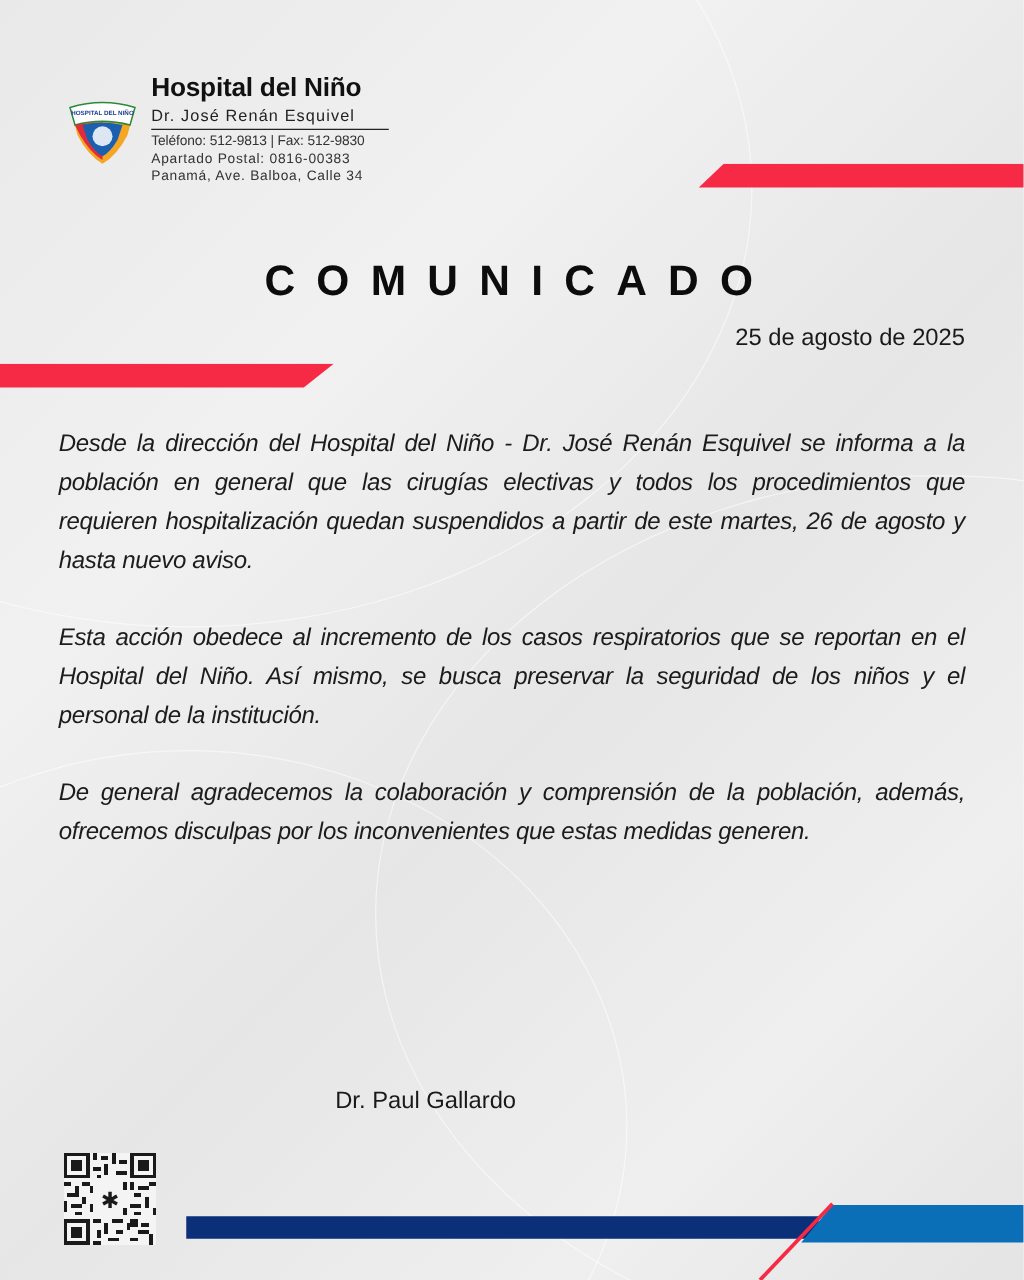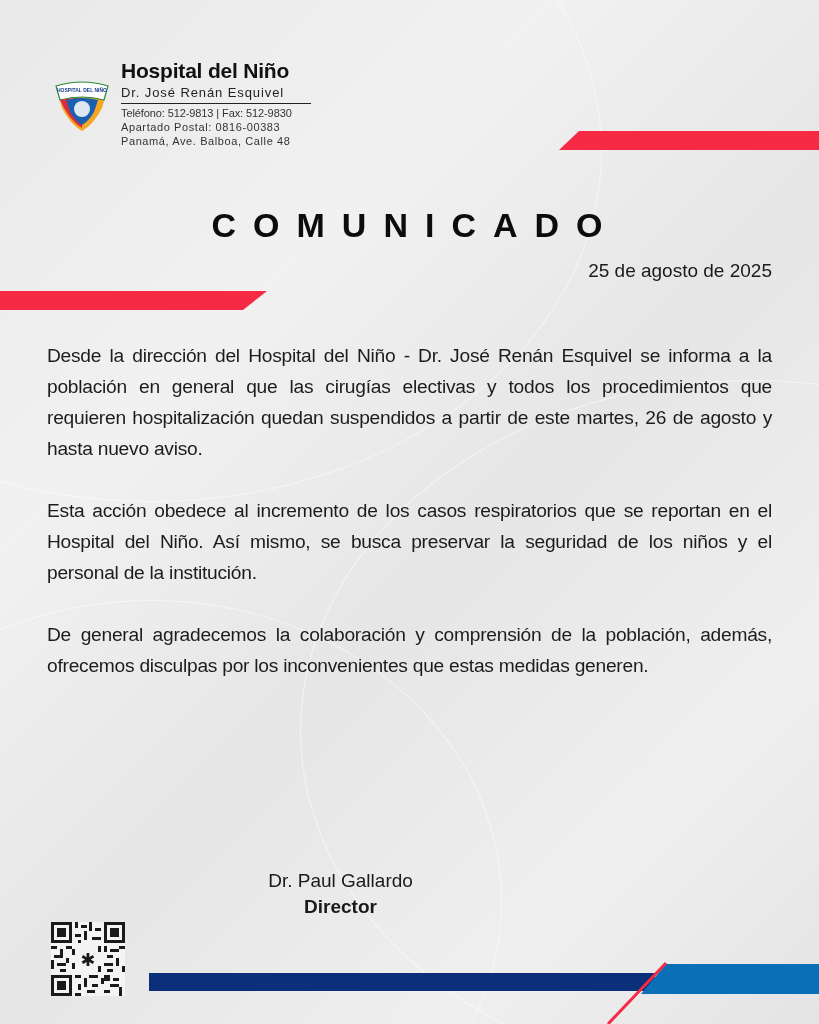--- a/index.html
+++ b/index.html
@@ -10,21 +10,21 @@
   .logo{position:absolute;left:54px;top:78px;width:56px;height:54px;}
   .hdr{position:absolute;left:121px;top:58px;}
   .hdr .name{font-size:21px;font-weight:bold;color:#111;letter-spacing:-0.2px;line-height:26px;}
   .hdr .doc{font-size:13px;color:#222;line-height:18px;letter-spacing:0.9px;border-bottom:1.5px solid #222;padding-bottom:1px;width:190px;}
   .hdr .line{font-size:11px;color:#333;line-height:14px;letter-spacing:0.6px;}
   .hdr .line.tel{letter-spacing:-0.1px;margin-top:2px;}
   .bar{position:absolute;}
   .title{position:absolute;left:0;width:819px;top:206px;text-align:center;font-size:34px;font-weight:bold;letter-spacing:17px;color:#0c0c0c;padding-left:12px;box-sizing:border-box;}
   .date{position:absolute;right:47px;top:260px;font-size:19px;color:#1a1a1a;}
   .body{position:absolute;left:47px;width:725px;top:340px;font-size:19.2px;line-height:31px;text-align:justify;color:#1c1c1c;letter-spacing:-0.25px;}
-  .body p{margin:0 0 31px 0;}
+  .body p{margin:0 0 31px 0;font-style:italic;}
   .body p:last-child{margin-bottom:0;}
   .sign{position:absolute;left:0;width:681px;top:868px;text-align:center;font-size:19px;line-height:26px;color:#1a1a1a;}
   .sign .role{font-weight:bold;}
   .qr{position:absolute;left:51px;top:922px;width:74px;height:74px;}
 </style>
 </head>
 <body>
 
 <div class="swoosh" style="left:-300px;top:-200px;width:900px;height:700px;"></div>
 <div class="swoosh" style="left:300px;top:380px;width:900px;height:700px;"></div>
@@ -37,21 +37,21 @@
   <path d="M12 22 Q28 18 44 22 L40 34 Q34 44 28 47 Q22 44 16 34 Z" fill="#1a5fb0"></path>
   <circle cx="28" cy="31" r="8" fill="#fff" opacity="0.85"></circle>
   <text x="28" y="14" font-size="5" font-weight="bold" text-anchor="middle" fill="#1a3d8f" font-family="Liberation Sans, sans-serif">HOSPITAL DEL NIÑO</text>
 </svg>
 
 <div class="hdr">
   <div class="name">Hospital del Niño</div>
   <div class="doc">Dr. José Renán Esquivel</div>
   <div class="line tel">Teléfono: 512-9813 | Fax: 512-9830</div>
   <div class="line">Apartado Postal: 0816-00383</div>
-  <div class="line">Panamá, Ave. Balboa, Calle 48</div>
+  <div class="line">Panamá, Ave. Balboa, Calle 34</div>
 </div>
 
 <svg class="bar" style="left:559px;top:131px;" width="260" height="20">
   <polygon points="20,0 260,0 260,19 0,19" fill="#f72a45"></polygon>
 </svg>
 <svg class="bar" style="left:0;top:291px;" width="268" height="20">
   <polygon points="0,0 267,0 243,19 0,19" fill="#f72a45"></polygon>
 </svg>
 
 <div class="title">COMUNICADO</div>
@@ -59,21 +59,20 @@
 <div class="date">25 de agosto de 2025</div>
 
 <div class="body">
   <p>Desde la dirección del Hospital del Niño - Dr. José Renán Esquivel se informa a la población en general que las cirugías electivas y todos los procedimientos que requieren hospitalización quedan suspendidos a partir de este martes, 26 de agosto y hasta nuevo aviso.</p>
   <p>Esta acción obedece al incremento de los casos respiratorios que se reportan en el Hospital del Niño. Así mismo, se busca preservar la seguridad de los niños y el personal de la institución.</p>
   <p>De general agradecemos la colaboración y comprensión de la población, además, ofrecemos disculpas por los inconvenientes que estas medidas generen.</p>
 </div>
 
 <div class="sign">
   <div>Dr. Paul Gallardo</div>
-  <div class="role">Director</div>
 </div>
 
 <svg class="qr" viewBox="0 0 25 25" shape-rendering="crispEdges">
   <rect width="25" height="25" fill="#f4f4f4"></rect>
   <g fill="#1a1a1a">
     <rect x="0" y="0" width="7" height="7"></rect>
       <rect x="1" y="1" width="5" height="5" fill="#f4f4f4"></rect>
       <rect x="2" y="2" width="3" height="3"></rect>
     <rect x="18" y="0" width="7" height="7"></rect>
       <rect x="19" y="1" width="5" height="5" fill="#f4f4f4"></rect>

